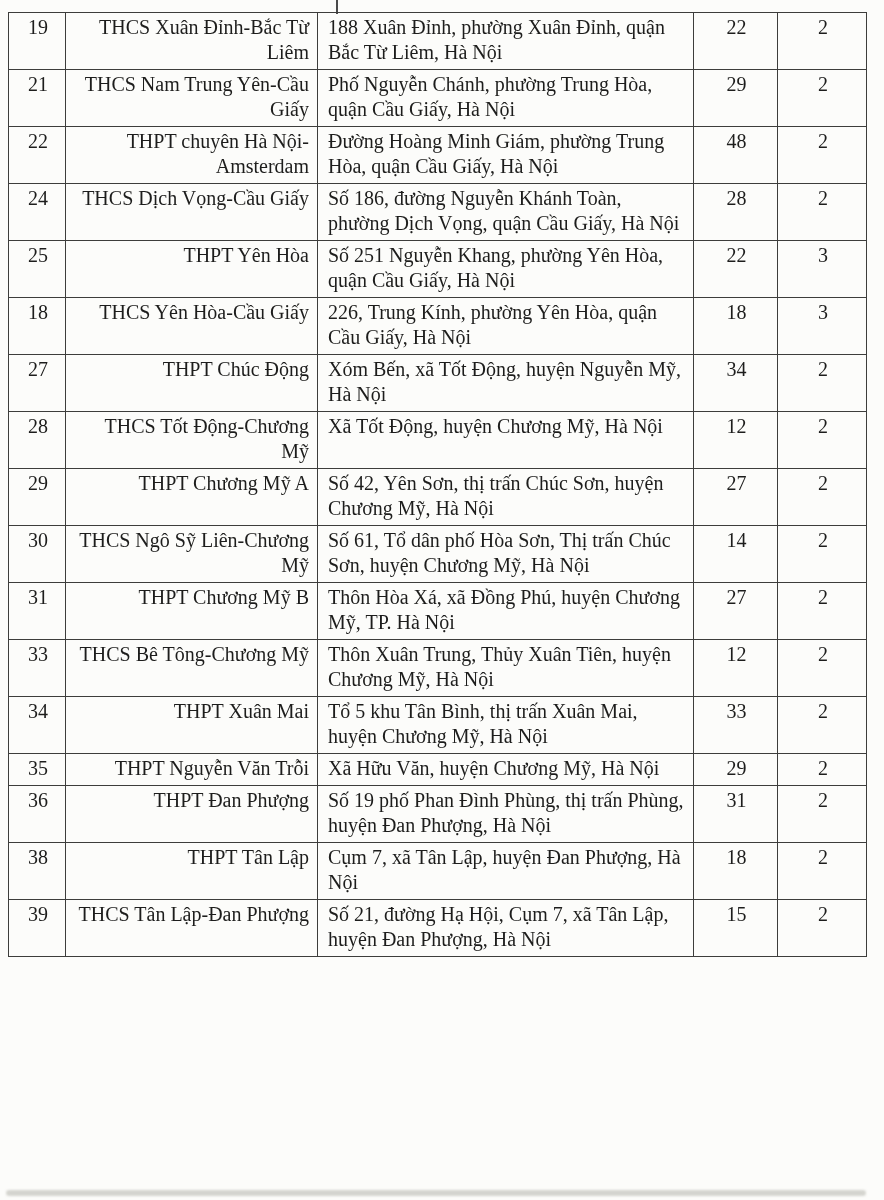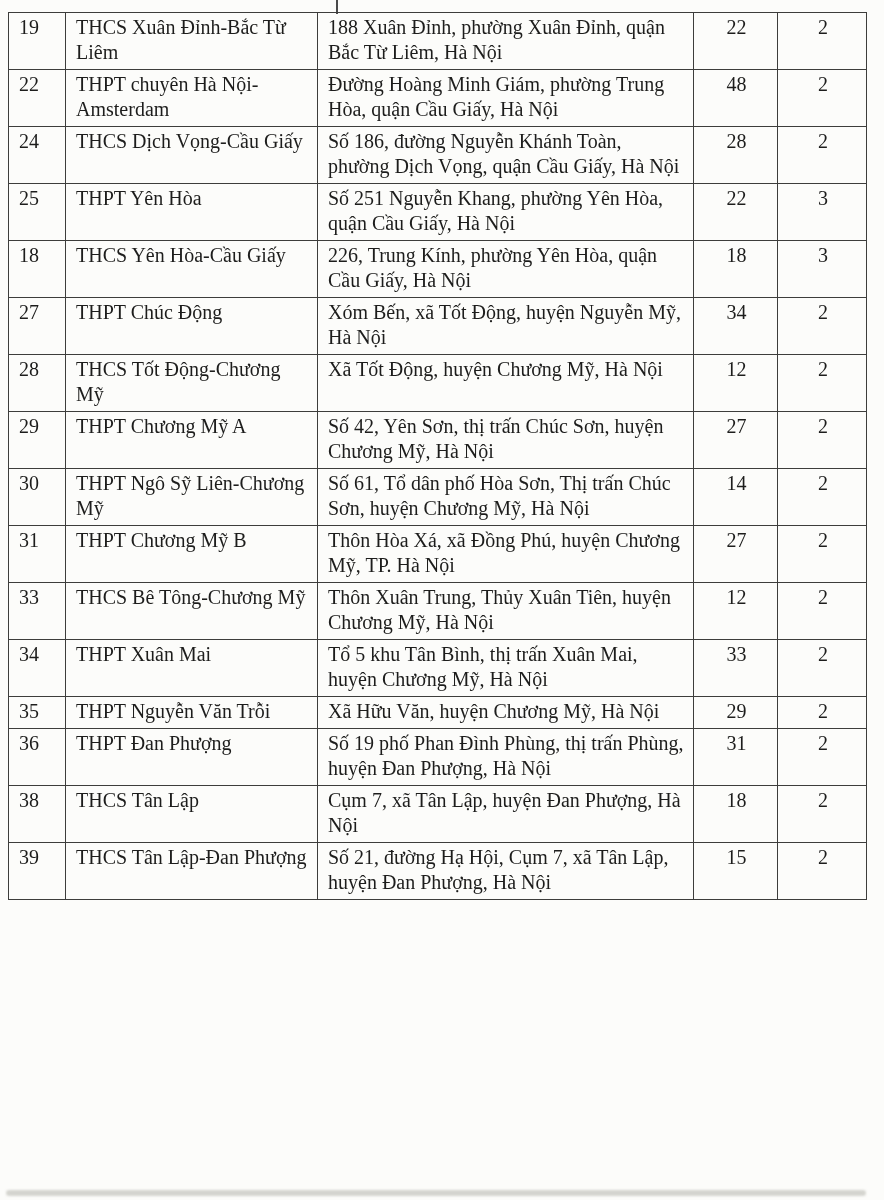--- a/index.html
+++ b/index.html
@@ -40,25 +40,26 @@
     vertical-align: top;
     font-size: 20px;
     line-height: 25px;
     color: #1d1d1c;
     padding: 2px 8px 4px 10px;
     overflow: hidden;
     word-wrap: break-word;
   }
   td.c-no {
     width: 57px;
+    text-align: center;
     padding-left: 2px;
     padding-right: 2px;
     margin-left: 48px;
   }
-  td.c-school  { width: 252px; }
+  td.c-school  { width: 252px; text-align: right; }
   td.c-address { width: 376px; }
   td.c-num1 {
     width: 84px;
     text-align: center;
     padding-left: 2px;
     padding-right: 2px;
   }
   td.c-num2 {
     width: 89px;
     text-align: center;
@@ -94,20 +95,27 @@
     </colgroup>
     <tbody>
         <tr>
           <td class="c-no">19</td>
           <td class="c-school">THCS Xuân Đỉnh-Bắc Từ Liêm</td>
           <td class="c-address">188 Xuân Đỉnh, phường Xuân Đỉnh, quận Bắc Từ Liêm, Hà Nội</td>
           <td class="c-num1">22</td>
           <td class="c-num2">2</td>
         </tr>
         <tr>
+          <td class="c-no">21</td>
+          <td class="c-school">THCS Nam Trung Yên-Cầu Giấy</td>
+          <td class="c-address">Phố Nguyễn Chánh, phường Trung Hòa, quận Cầu Giấy, Hà Nội</td>
+          <td class="c-num1">29</td>
+          <td class="c-num2">2</td>
+        </tr>
+        <tr>
           <td class="c-no">22</td>
           <td class="c-school">THPT chuyên Hà Nội-Amsterdam</td>
           <td class="c-address">Đường Hoàng Minh Giám, phường Trung Hòa, quận Cầu Giấy, Hà Nội</td>
           <td class="c-num1">48</td>
           <td class="c-num2">2</td>
         </tr>
         <tr>
           <td class="c-no">24</td>
           <td class="c-school">THCS Dịch Vọng-Cầu Giấy</td>
           <td class="c-address">Số 186, đường Nguyễn Khánh Toàn, phường Dịch Vọng, quận Cầu Giấy, Hà Nội</td>
@@ -144,21 +152,21 @@
         </tr>
         <tr>
           <td class="c-no">29</td>
           <td class="c-school">THPT Chương Mỹ A</td>
           <td class="c-address">Số 42, Yên Sơn, thị trấn Chúc Sơn, huyện Chương Mỹ, Hà Nội</td>
           <td class="c-num1">27</td>
           <td class="c-num2">2</td>
         </tr>
         <tr>
           <td class="c-no">30</td>
-          <td class="c-school">THPT Ngô Sỹ Liên-Chương Mỹ</td>
+          <td class="c-school">THCS Ngô Sỹ Liên-Chương Mỹ</td>
           <td class="c-address">Số 61, Tổ dân phố Hòa Sơn, Thị trấn Chúc Sơn, huyện Chương Mỹ, Hà Nội</td>
           <td class="c-num1">14</td>
           <td class="c-num2">2</td>
         </tr>
         <tr>
           <td class="c-no">31</td>
           <td class="c-school">THPT Chương Mỹ B</td>
           <td class="c-address">Thôn Hòa Xá, xã Đồng Phú, huyện Chương Mỹ, TP. Hà Nội</td>
           <td class="c-num1">27</td>
           <td class="c-num2">2</td>
@@ -186,21 +194,21 @@
         </tr>
         <tr>
           <td class="c-no">36</td>
           <td class="c-school">THPT Đan Phượng</td>
           <td class="c-address">Số 19 phố Phan Đình Phùng, thị trấn Phùng, huyện Đan Phượng, Hà Nội</td>
           <td class="c-num1">31</td>
           <td class="c-num2">2</td>
         </tr>
         <tr>
           <td class="c-no">38</td>
-          <td class="c-school">THCS Tân Lập</td>
+          <td class="c-school">THPT Tân Lập</td>
           <td class="c-address">Cụm 7, xã Tân Lập, huyện Đan Phượng, Hà Nội</td>
           <td class="c-num1">18</td>
           <td class="c-num2">2</td>
         </tr>
         <tr>
           <td class="c-no">39</td>
           <td class="c-school">THCS Tân Lập-Đan Phượng</td>
           <td class="c-address">Số 21, đường Hạ Hội, Cụm 7, xã Tân Lập, huyện Đan Phượng, Hà Nội</td>
           <td class="c-num1">15</td>
           <td class="c-num2">2</td>

